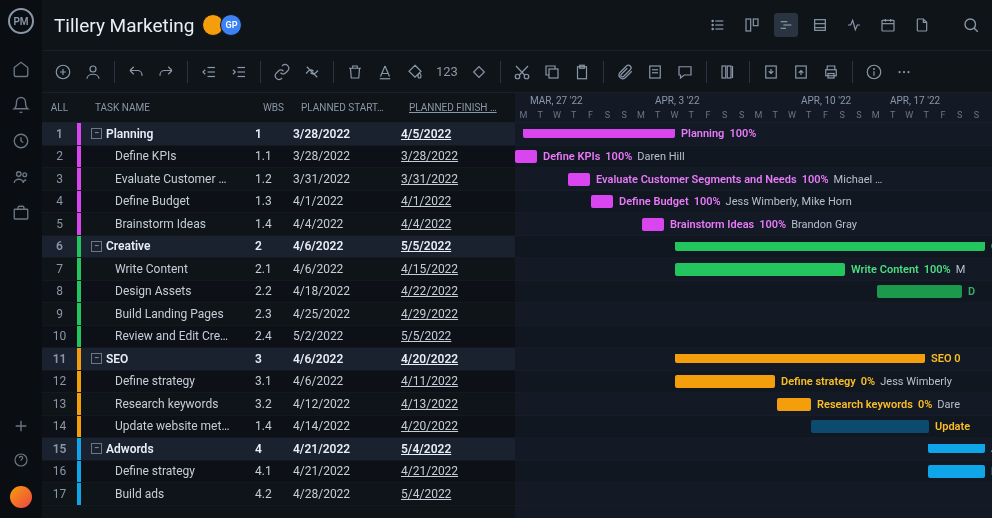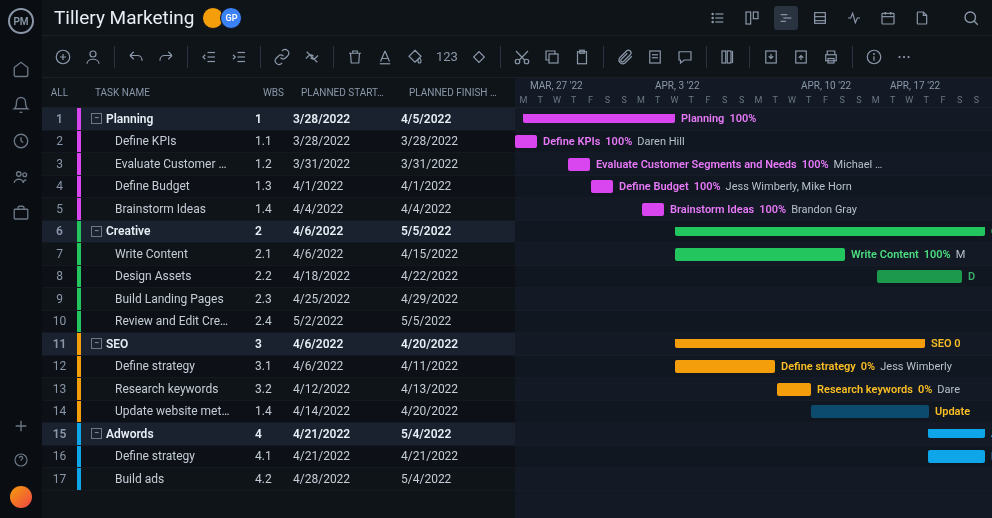--- a/index.html
+++ b/index.html
@@ -33,21 +33,21 @@
 }
 .left-rail .icon { color: #6b7785; cursor: pointer; }
 .left-rail .spacer { flex: 1; }
 .left-rail .avatar-small {
   width: 22px; height: 22px; border-radius: 50%;
   background: linear-gradient(135deg, #f59e0b, #ef4444);
   margin-bottom: 10px;
 }
 .main { flex: 1; display: flex; flex-direction: column; overflow: hidden; }
 .header {
-  height: 36px;
+  height: 51px;
   display: flex;
   align-items: center;
   padding: 0 12px;
   background: #0f1419;
   border-bottom: 1px solid #1a1f28;
 }
 .header .title { font-size: 19px; font-weight: 400; color: #e8eef5; margin-right: 12px; }
 .header .avatars { display: flex; margin-right: auto; }
 .header .avatars .av { width: 22px; height: 22px; border-radius: 50%; margin-left: -4px; display: flex; align-items: center; justify-content: center; font-size: 9px; font-weight: 600; }
 .header .av1 { background: #f59e0b; border: 1px solid #0f1419; }
@@ -88,21 +88,21 @@
   border-bottom: 1px solid #141921;
 }
 .row:nth-child(even) { background: #0d1117; }
 .row.parent { background: #1a2230; font-weight: 600; color: #e8eef5; }
 .cell { padding: 0 6px; overflow: hidden; white-space: nowrap; text-overflow: ellipsis; font-size: 12px; }
 .c-all { width: 35px; text-align: center; color: #8a97a8; }
 .c-bar { width: 4px; height: 100%; }
 .c-name { width: 168px; display: flex; align-items: center; gap: 4px; }
 .c-wbs { width: 38px; }
 .c-start { width: 108px; }
-.c-finish { width: 112px; }
+.c-finish { width: 112px; text-decoration: underline; }
 .tree-toggle {
   width: 11px; height: 11px; border: 1px solid #6b7785;
   display: inline-flex; align-items: center; justify-content: center;
   font-size: 9px; line-height: 1; color: #8a97a8; flex-shrink: 0;
 }
 .indent { display: inline-block; }
 .gantt-panel { flex: 1; background: #131a25; overflow: hidden; position: relative; }
 .gantt-timeline {
   height: 30px;
   position: relative;

